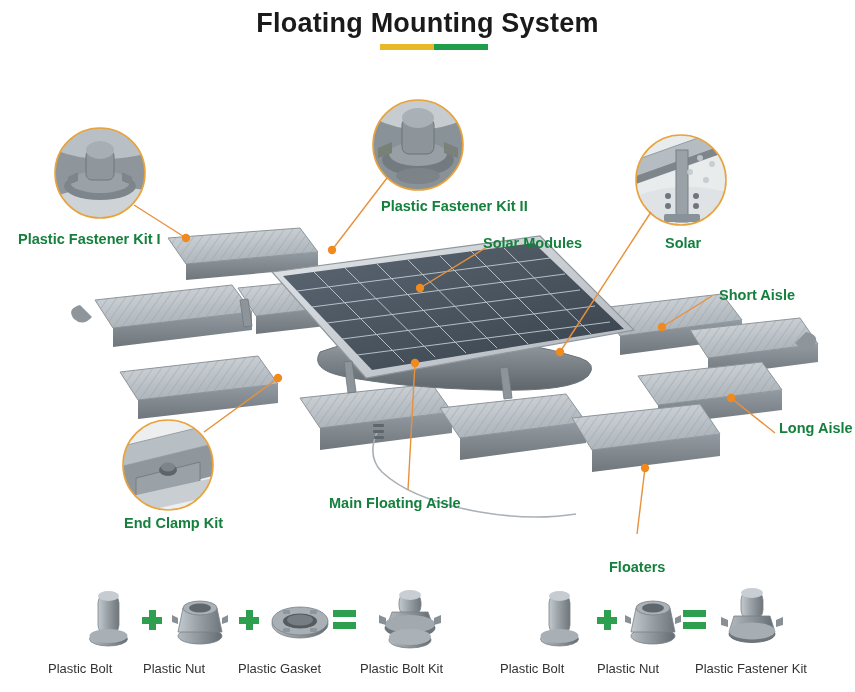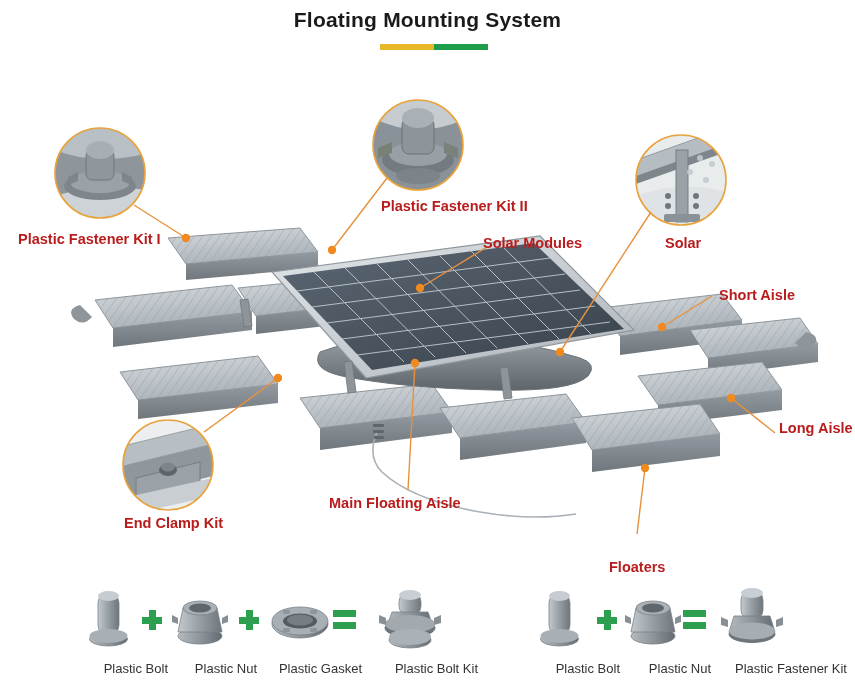--- a/index.html
+++ b/index.html
@@ -1,29 +1,29 @@
 <!DOCTYPE html>
 <html><head>
 <meta charset="utf-8">
 <style>
   html,body{margin:0;padding:0;background:#ffffff;}
   body{width:855px;height:692px;position:relative;overflow:hidden;
        font-family:"Liberation Sans","DejaVu Sans",sans-serif;color:#333333;}
   #stage{position:absolute;left:0;top:0;width:855px;height:692px;}
   svg.layer{position:absolute;left:0;top:0;width:855px;height:692px;}
   .title{position:absolute;left:0;top:8px;width:855px;text-align:center;
-         font-size:21px;font-weight:bold;color:#1a1a1a;letter-spacing:.2px;}
+         font-size:27px;font-weight:bold;color:#1a1a1a;letter-spacing:.2px;}
   .accent{position:absolute;left:380px;top:44px;width:108px;height:6px;}
   .accent i{display:block;float:left;height:6px;}
   .accent .gold{width:54px;background:#E8B828;}
   .accent .green{width:54px;background:#1E9E4A;}
-  .lbl{position:absolute;font-size:14.5px;font-weight:600;color:#b91c1c;
+  .lbl{position:absolute;font-size:14.5px;font-weight:600;color:#15803d;
        white-space:nowrap;line-height:1;}
   .botlbl{position:absolute;font-size:13px;font-weight:500;color:#333333;
-          white-space:nowrap;line-height:1;text-align:right;}
+          white-space:nowrap;line-height:1;text-align:left;}
   .op{position:absolute;}
   .plus,.plusv{position:absolute;background:#2E9E4F;}
   .eqbar{position:absolute;background:#2E9E4F;height:7px;width:23px;}
 </style>
 </head>
 <body>
 
 <div id="stage">
 
   <div class="title">Floating Mounting System</div>

